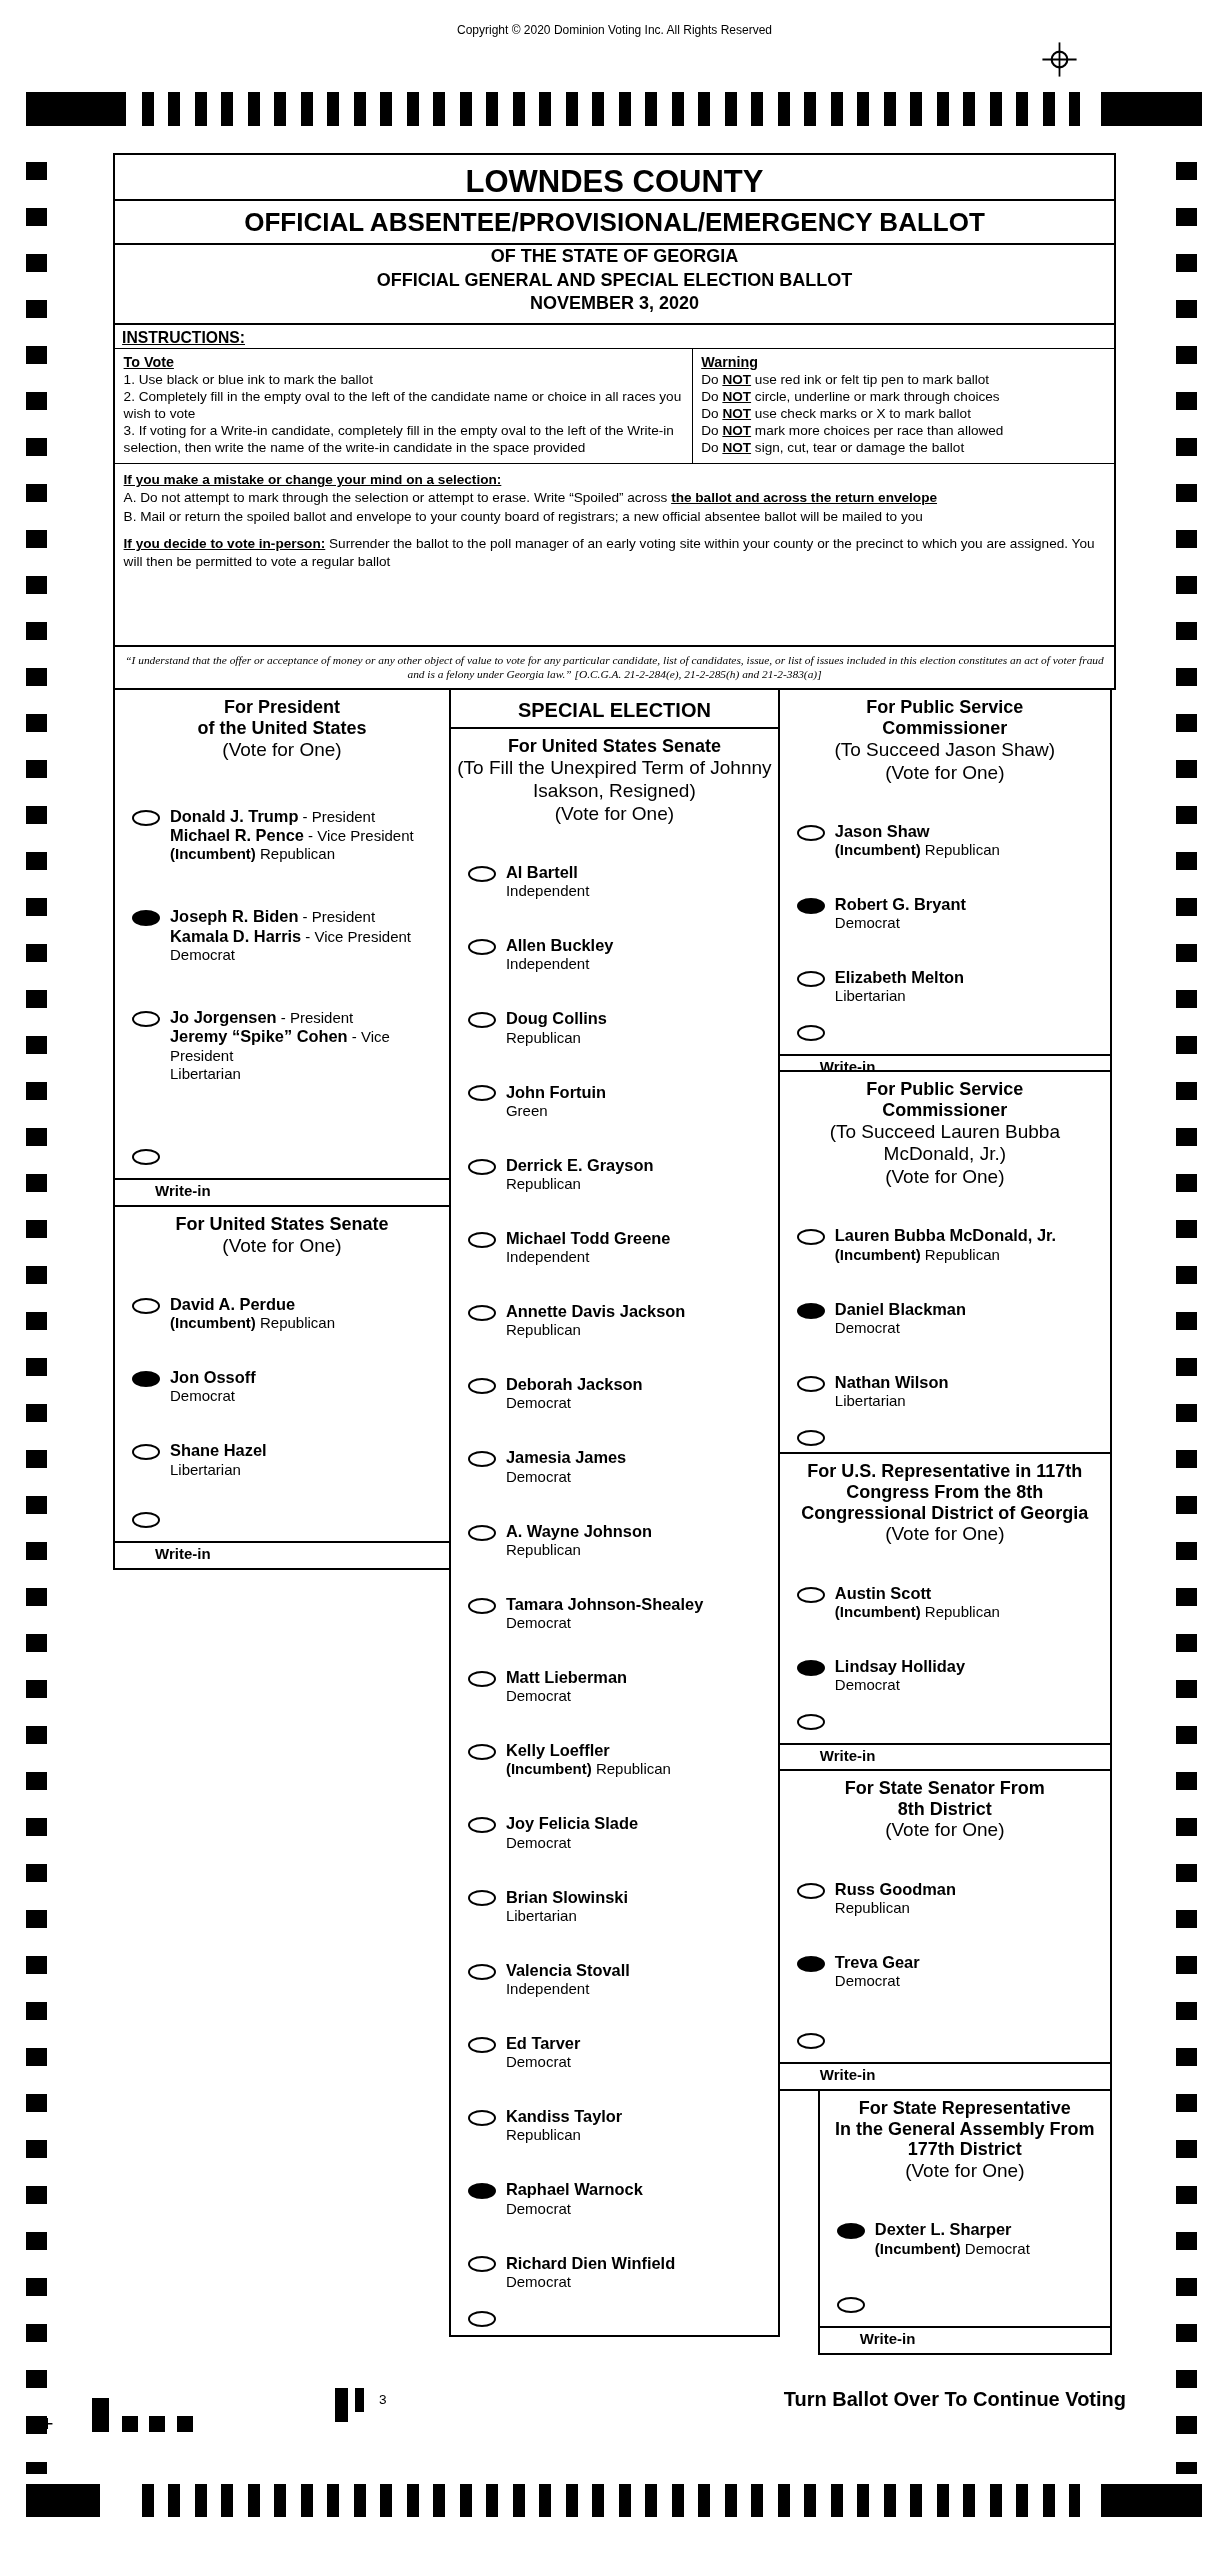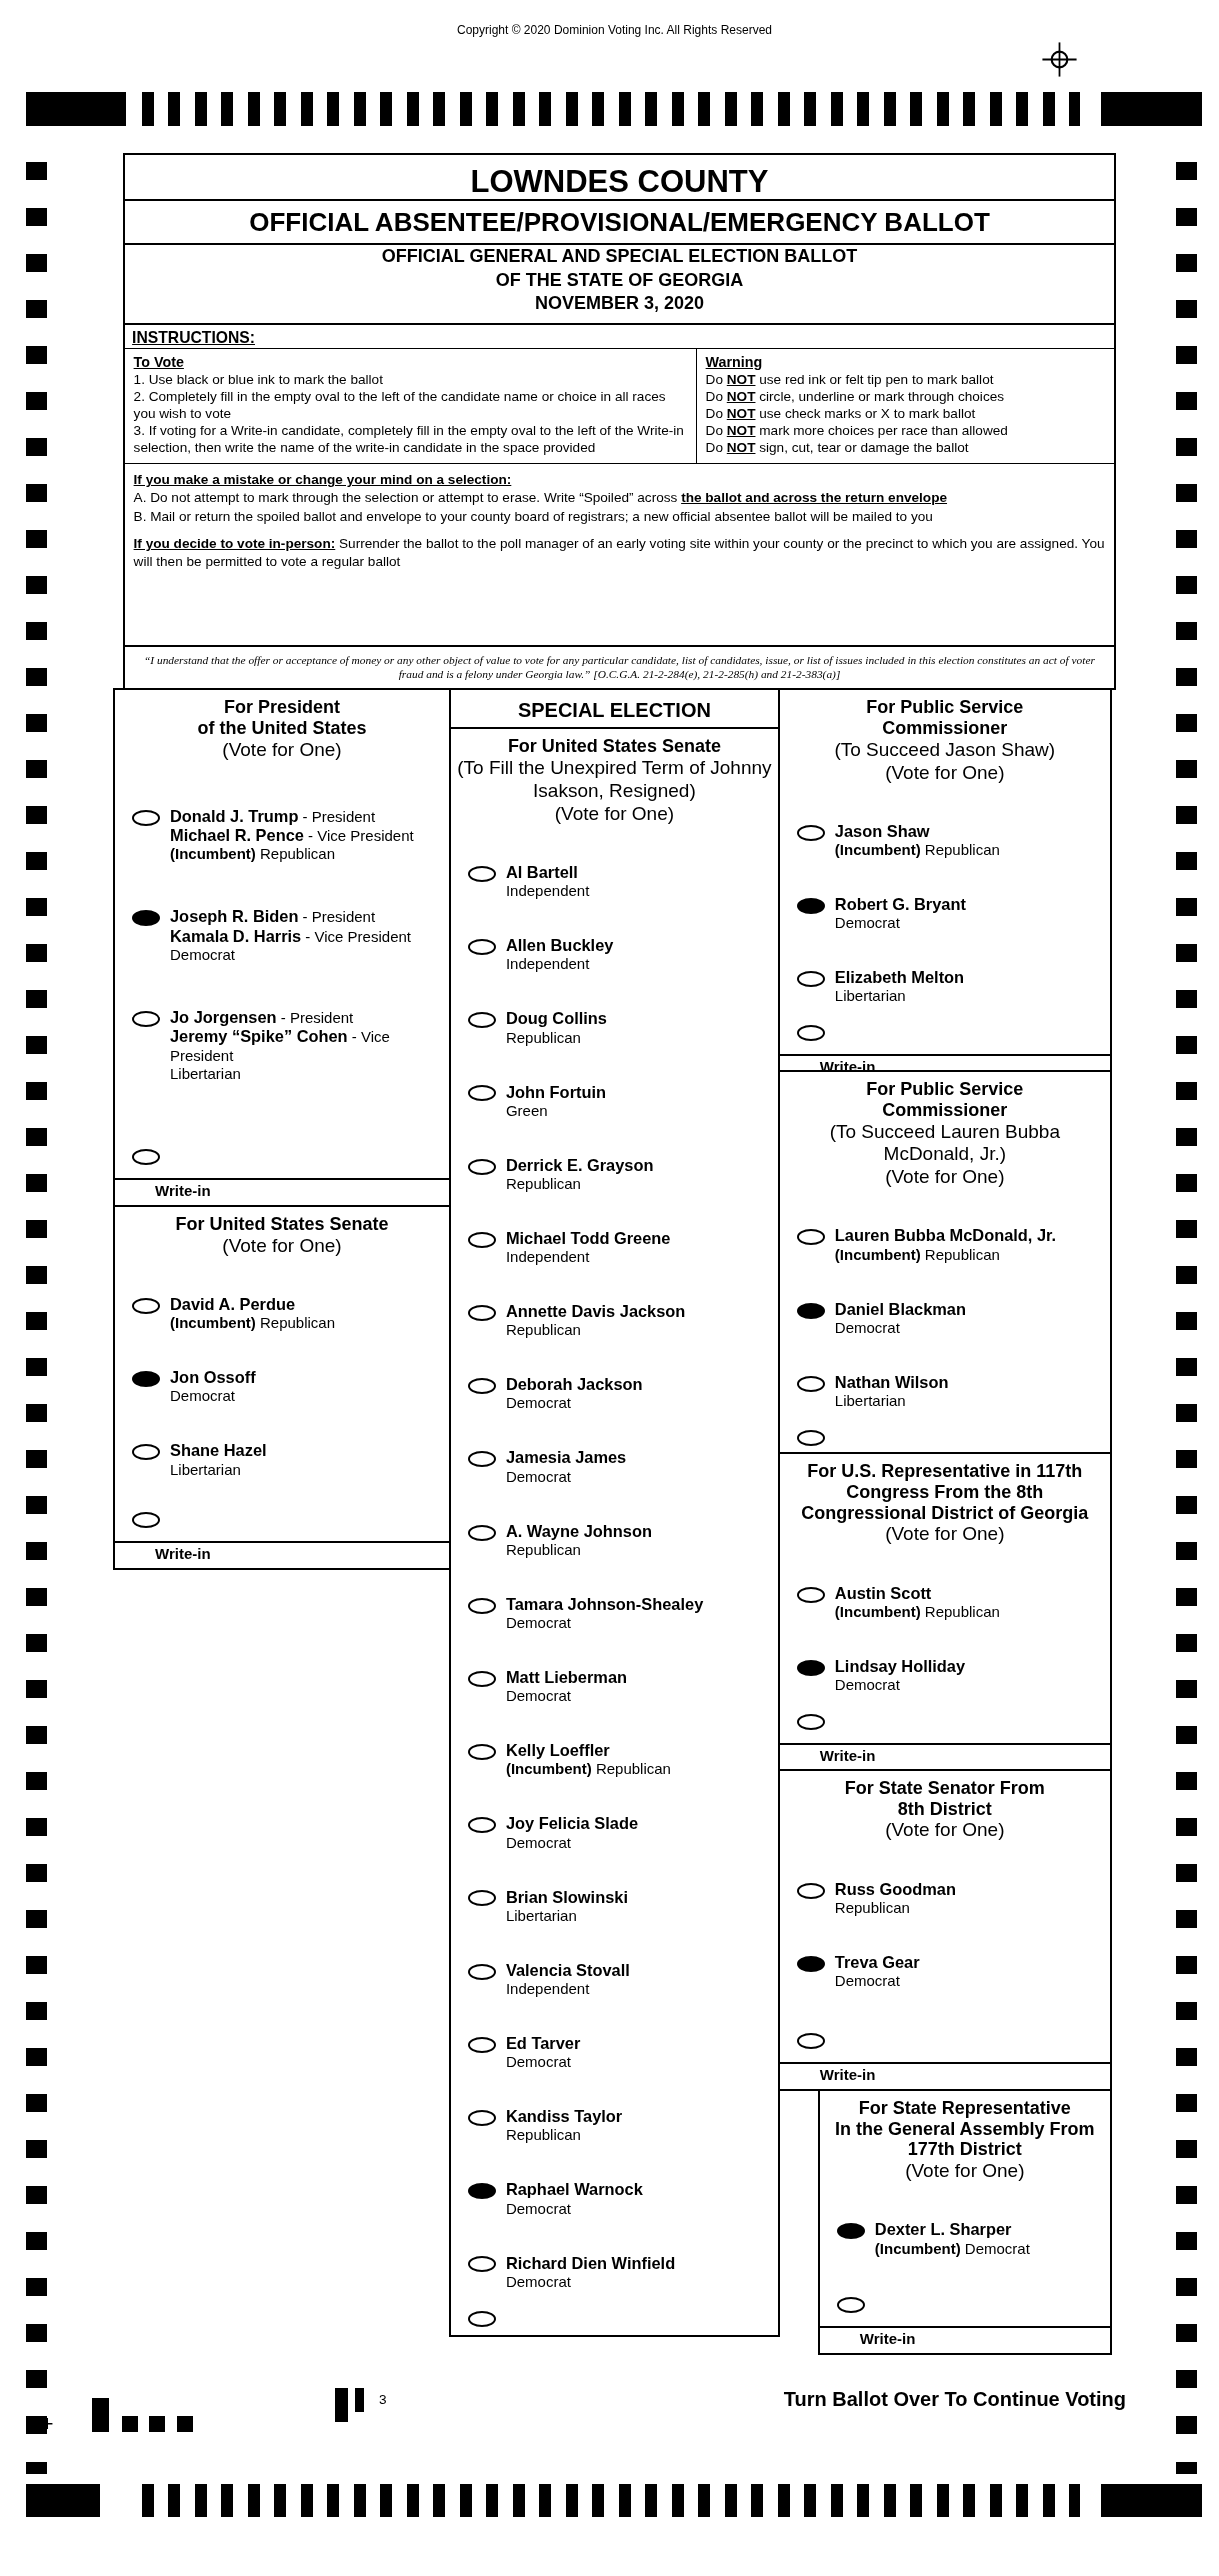--- a/index.html
+++ b/index.html
@@ -13,21 +13,21 @@
     background:repeating-linear-gradient(to right,#000 0 12px,transparent 12px 26.5px);}
   .tm-col-left{position:absolute;left:26px;top:162px;width:21.4px;height:2312px;
     background:repeating-linear-gradient(to bottom,#000 0 18px,transparent 18px 46px);}
   .tm-col-right{position:absolute;left:1176px;top:162px;width:21.4px;height:2312px;
     background:repeating-linear-gradient(to bottom,#000 0 18px,transparent 18px 46px);}
   .crosshair{position:absolute;left:1041px;top:41px;width:37px;height:37px;}
   .copyright{position:absolute;left:113px;top:23px;width:1003px;text-align:center;font-size:12px;}
 
   
   .ballot{position:absolute;left:113px;top:153px;width:1003px;}
-  .top-box{border:2.1px solid #000;height:533px;display:flex;flex-direction:column;overflow:hidden;margin-left:10px;}
+  .top-box{border:2.1px solid #000;height:533px;display:flex;flex-direction:column;overflow:hidden;}
   .rule{border-top:2.1px solid #000;}
   .county{font-size:31px;font-weight:700;text-align:center;padding-top:10px;line-height:1.1;}
   .precinct{font-size:18.6px;font-weight:700;text-align:center;margin-bottom:7.1px;line-height:1.15;}
   .ballot-title{font-size:26px;font-weight:700;text-align:center;padding:5.7px 0;}
   .etitle{font-size:18px;font-weight:700;text-align:center;line-height:1.3;}
   .edate{margin-bottom:7.1px;}
   .inst-label{font-size:15.7px;font-weight:700;text-decoration:underline;padding:4.3px 0 1.4px 7.1px;}
   .inst-boxes{display:flex;border-top:1.4px solid #000;border-bottom:1.4px solid #000;}
   .tovote{width:56%;border-right:1.4px solid #000;padding:4.3px 8.6px 5.7px;}
   .warning{flex:1;padding:4.3px 8.6px 5.7px;}
@@ -101,22 +101,22 @@
 <div class="tm-row-bottom"></div>
 <div class="tm" style="left:1101px;top:2484px;width:101px;height:33px"></div>
 
 <div class="ballot">
 
   <div class="top-box">
     <div class="county">LOWNDES COUNTY</div>
     <div class="rule"></div>
     <div class="ballot-title">OFFICIAL ABSENTEE/PROVISIONAL/EMERGENCY BALLOT</div>
     <div class="rule"></div>
+    <div class="etitle">OF THE STATE OF GEORGIA</div>
     <div class="etitle">OFFICIAL GENERAL AND SPECIAL ELECTION BALLOT</div>
-    <div class="etitle">OF THE STATE OF GEORGIA</div>
     <div class="etitle edate">NOVEMBER 3, 2020</div>
     <div class="rule"></div>
     <div class="inst-label">INSTRUCTIONS:</div>
 
     <div class="inst-boxes">
       <div class="tovote">
         <div class="box-title">To Vote</div>
 
       <div class="tv-item">1. Use black or blue ink to mark the ballot</div>
           <div class="tv-item">2. Completely fill in the empty oval to the left of the candidate name or choice in all races you wish to vote</div>

